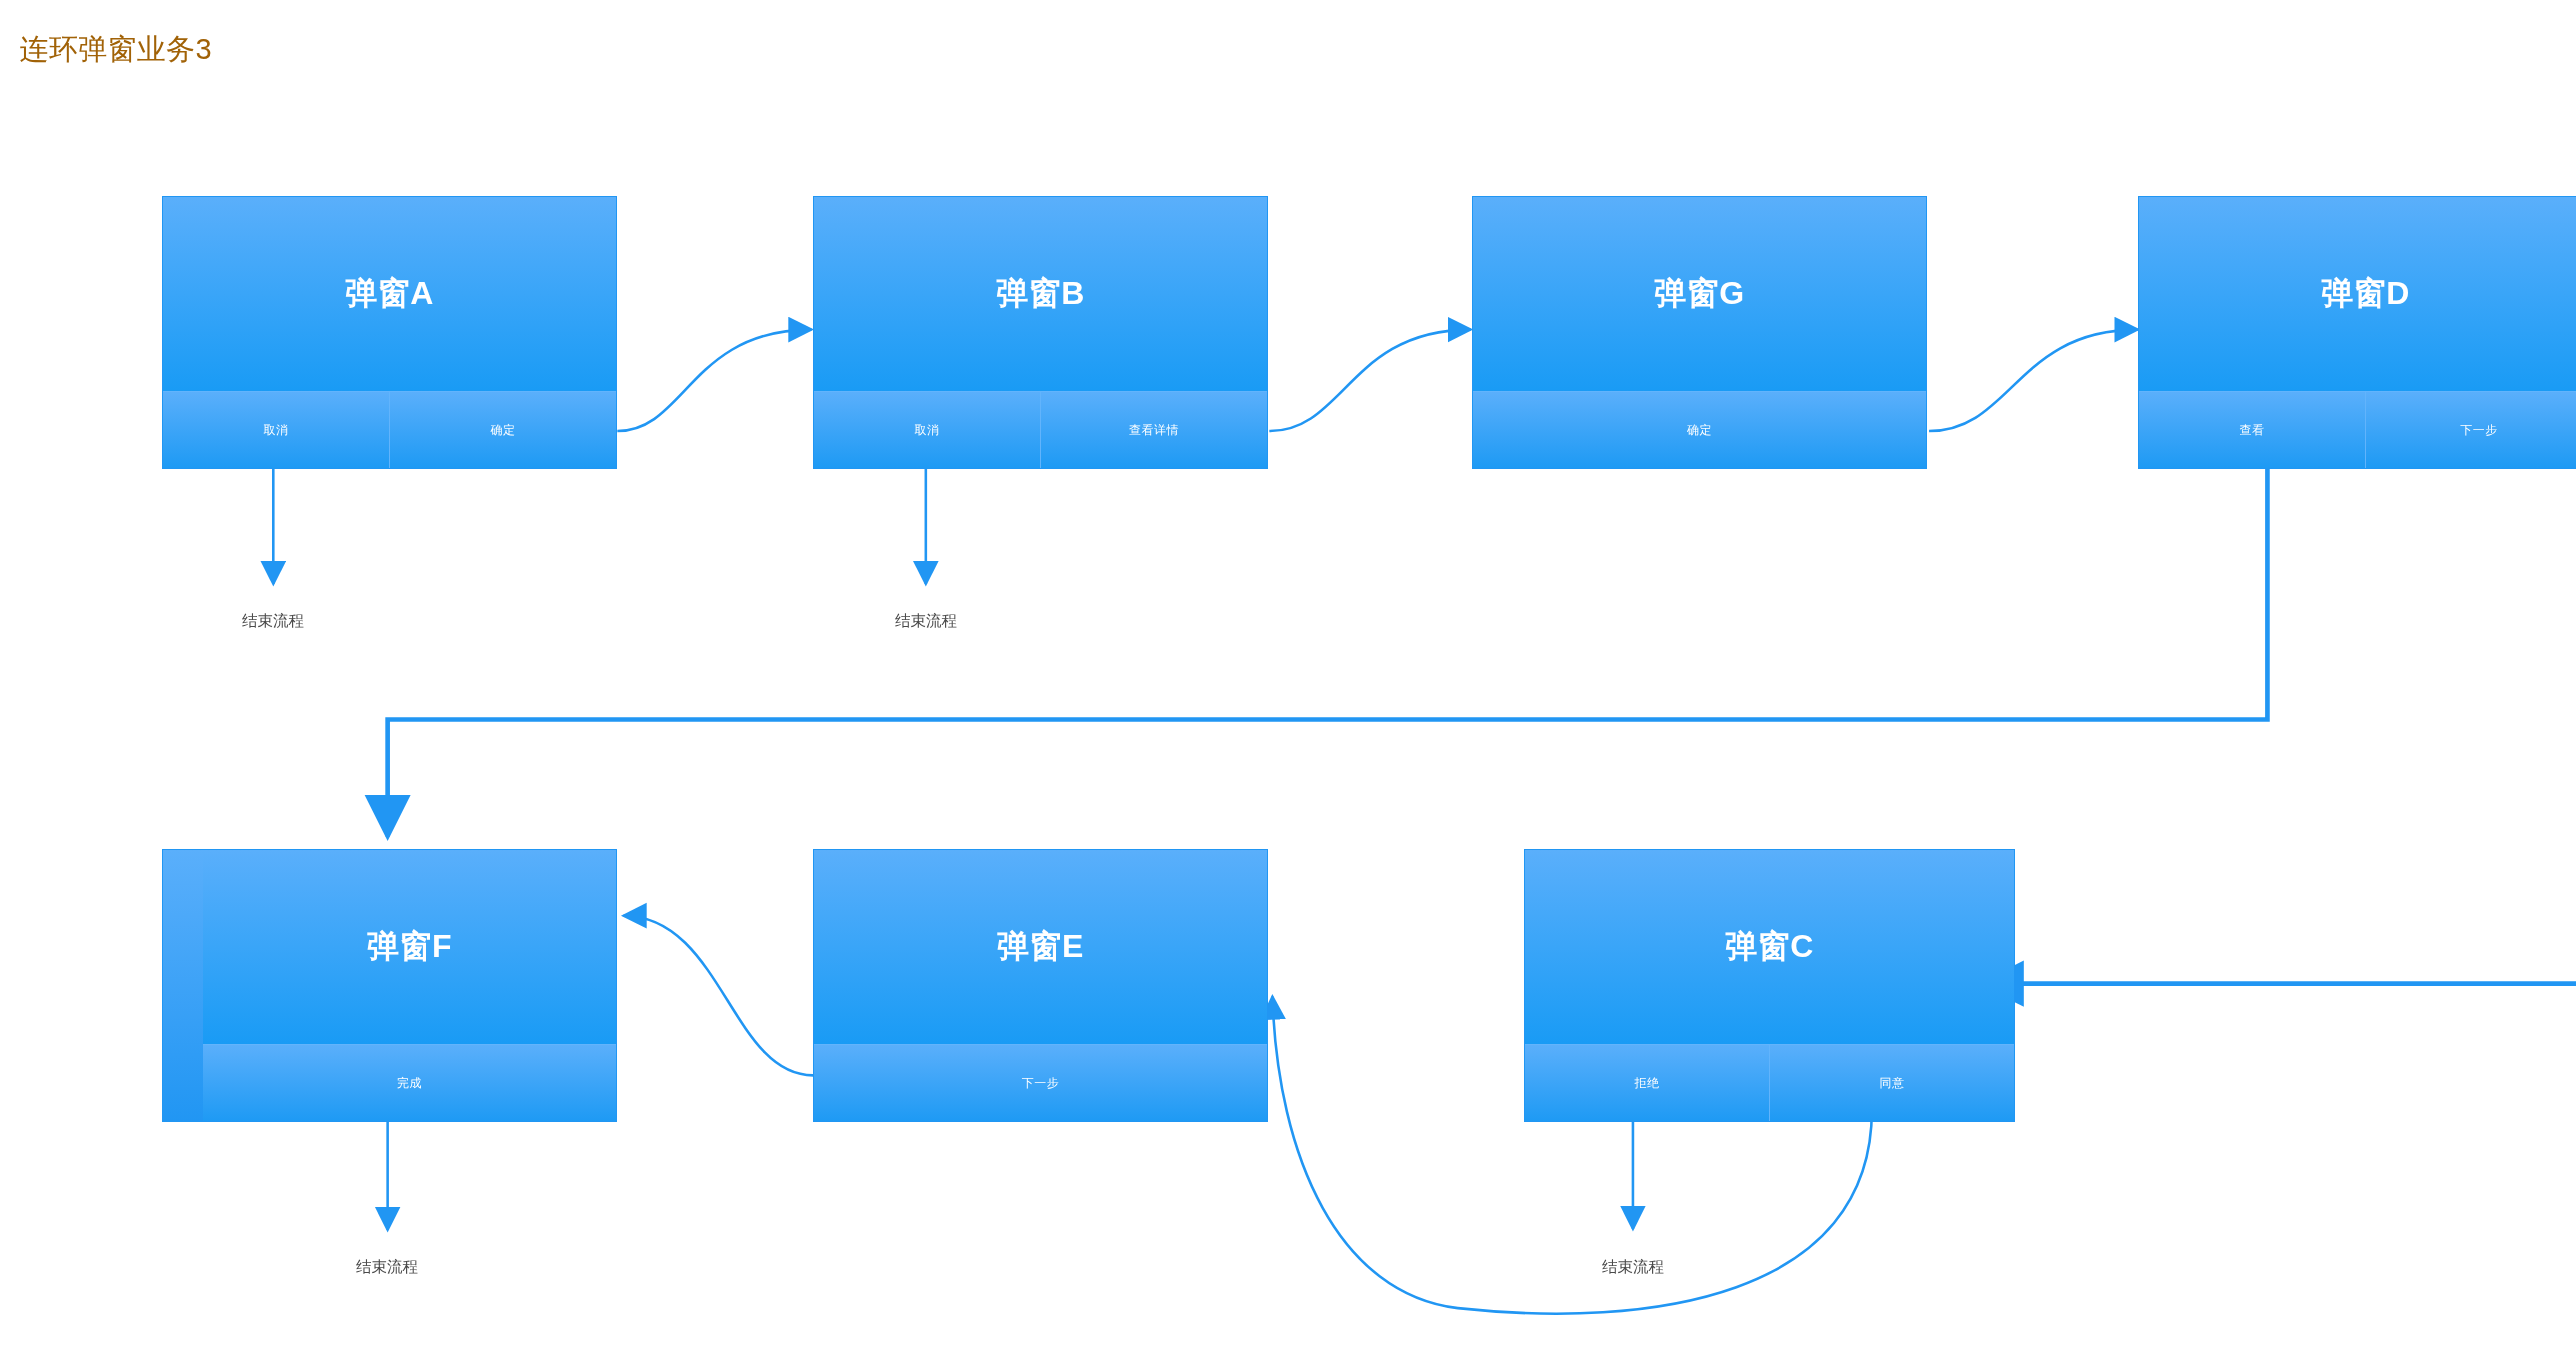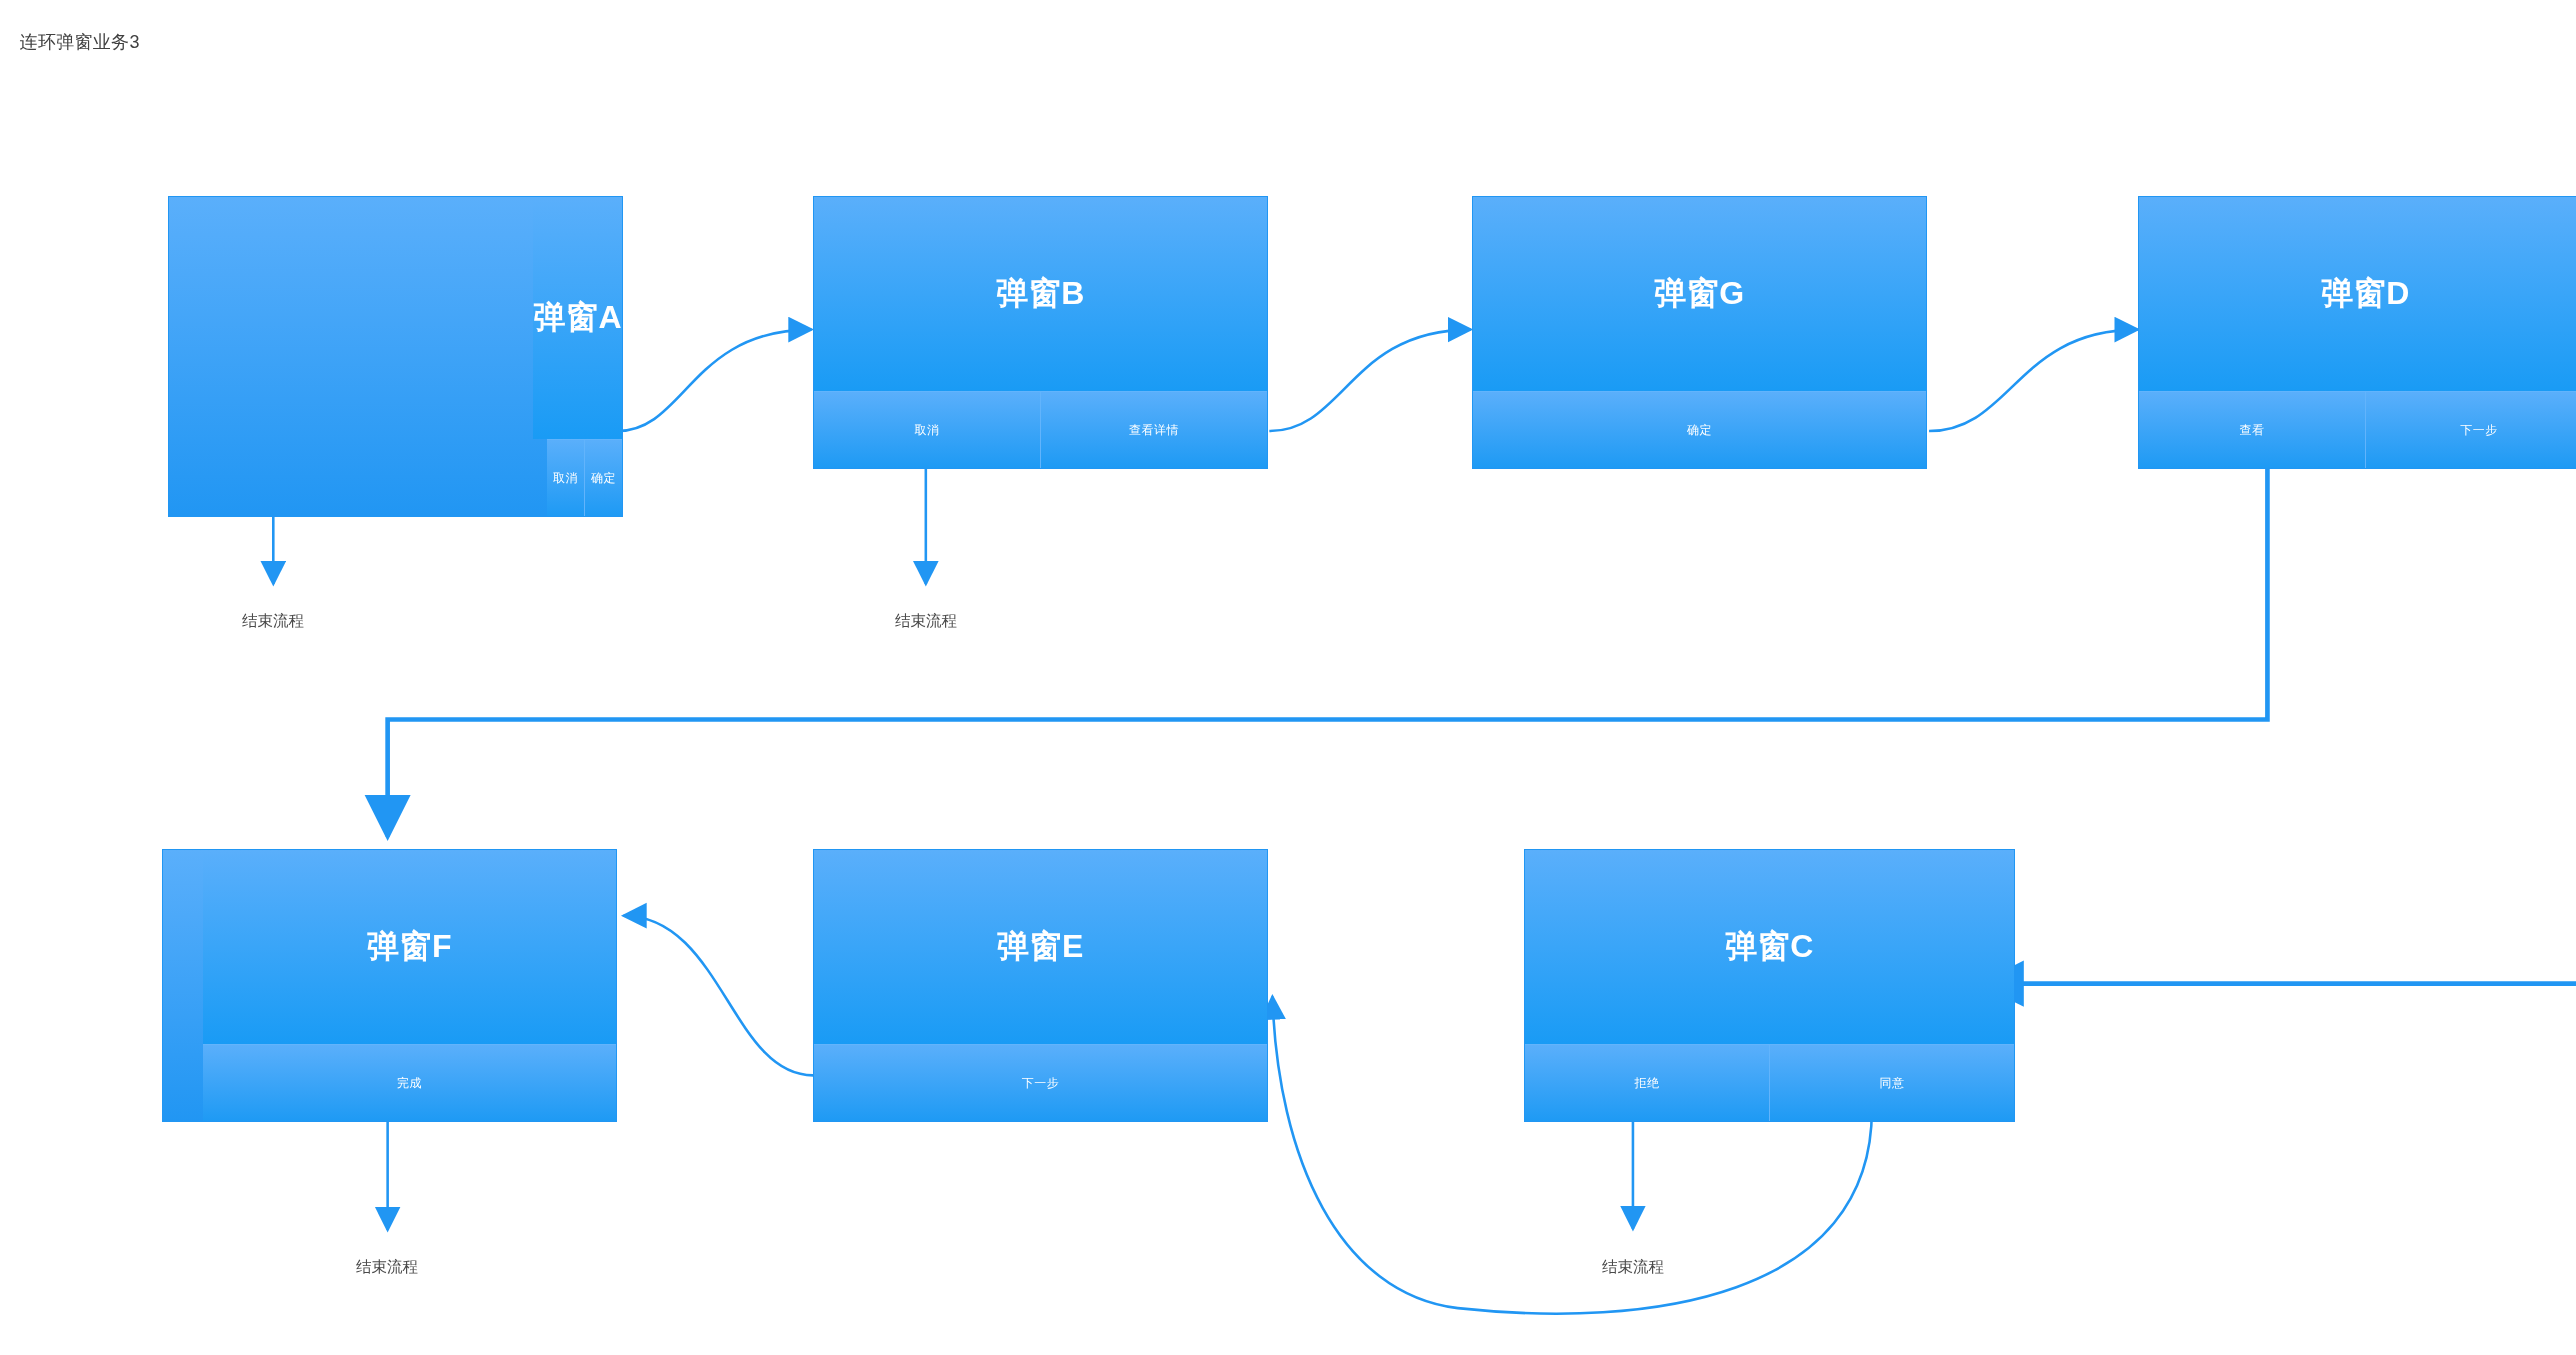--- a/index.html
+++ b/index.html
@@ -16,22 +16,22 @@
     position: relative;
     width: 2773px;
     height: 1355px;
     background: #ffffff;
     overflow: hidden;
   }
   #page-title {
     position: absolute;
     left: 19.6px;
     top: 30px;
-    font-size: 18px;
-    color: #404040;
+    font-size: 29px;
+    color: #a16207;
     letter-spacing: 0.3px;
     white-space: nowrap;
   }
   
   .dialog {
     position: absolute;
     box-sizing: border-box;
     display: flex;
     flex-direction: column;
     border: 1.5px solid #2196f3;
@@ -140,21 +140,21 @@
 
     <path class="conn" d="M1578,2088 C1420,2088 1400,1778 1210,1778" marker-end="url(#arrow-r)"></path>
 
     <path class="conn" d="M3634,2155 C3634,2520 3200,2580 2830,2540 C2600,2512 2480,2250 2470,1935" marker-end="url(#arrow-r)"></path>
 
     <path class="conn" d="M3170,2155 L3170,2386" marker-end="url(#arrow-d)"></path>
 
     <path class="conn" d="M752,2175 L752,2388" marker-end="url(#arrow-d)"></path>
   </svg>
 
-  <div class="dialog" style="left:168px; top:196px; width:455px; height:321px;align-items:flex-end;">
+  <div class="dialog" style="left:162px; top:196px; width:455px; height:273px;">
     <div class="dialog-body">
       <div class="dialog-title">弹窗A</div>
     </div>
     <div class="dialog-footer">
       <button class="dialog-btn">取消</button>
       <button class="dialog-btn">确定</button>
     </div>
   </div>
 
   <div class="dialog" style="left:813px; top:196px; width:455px; height:273px;">

